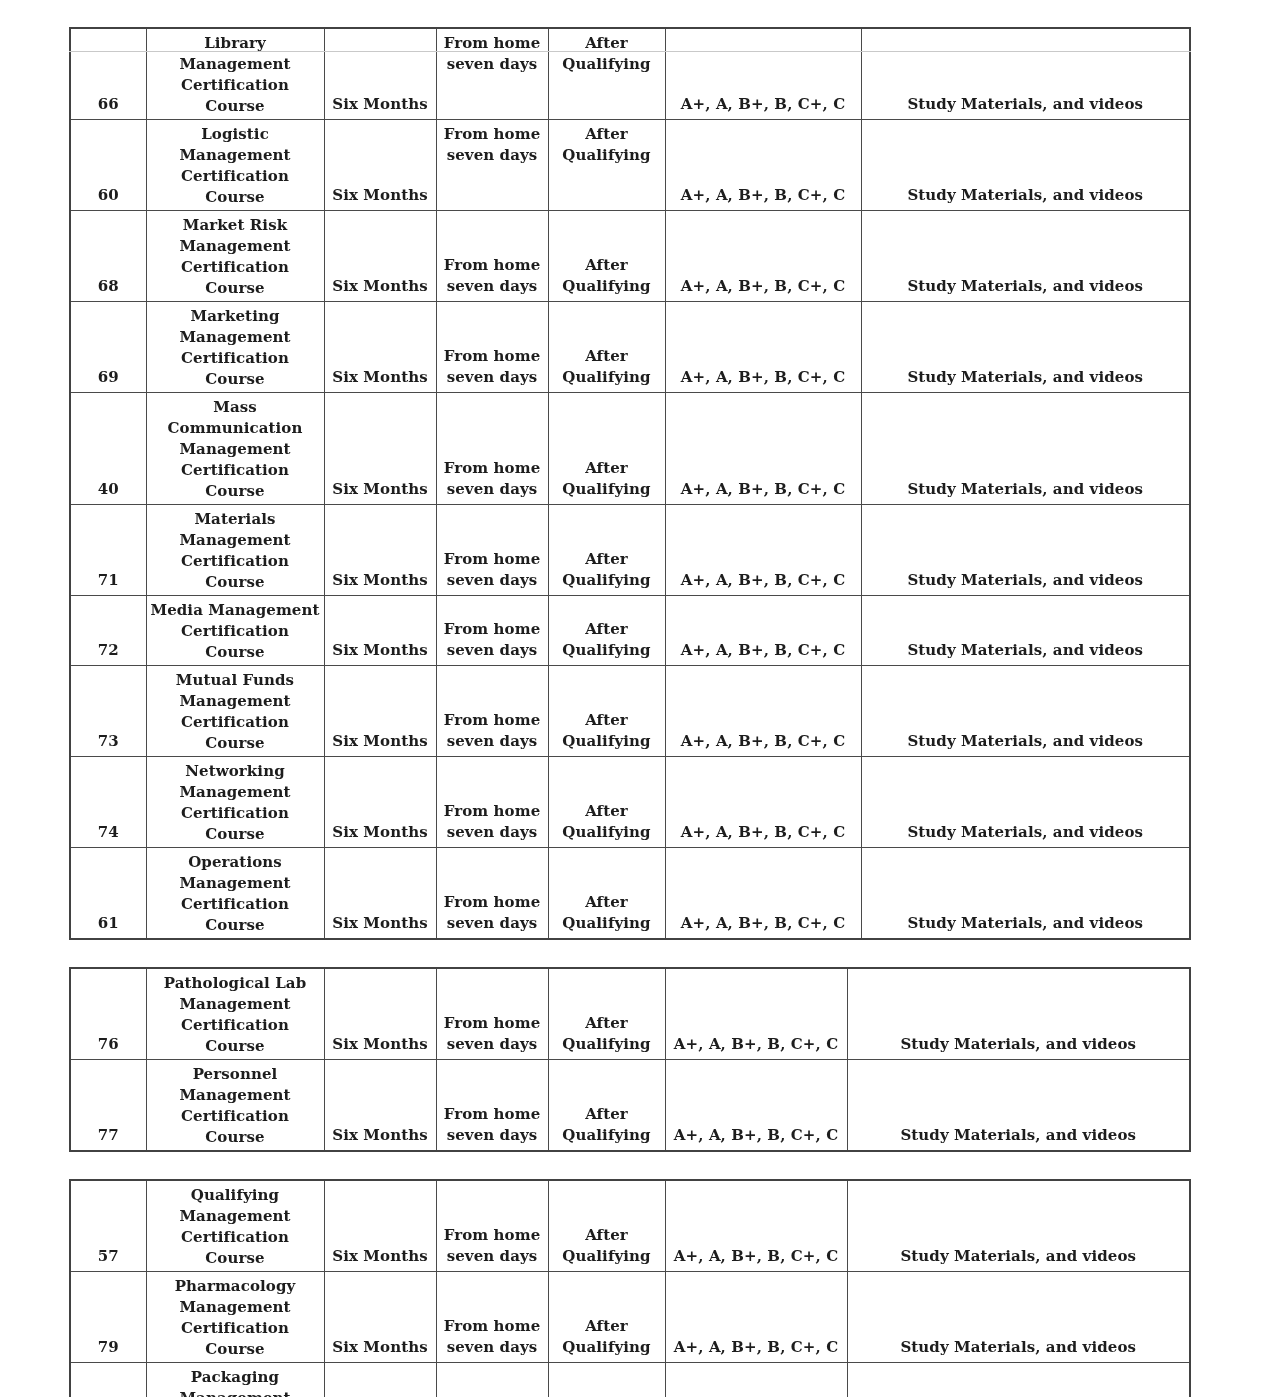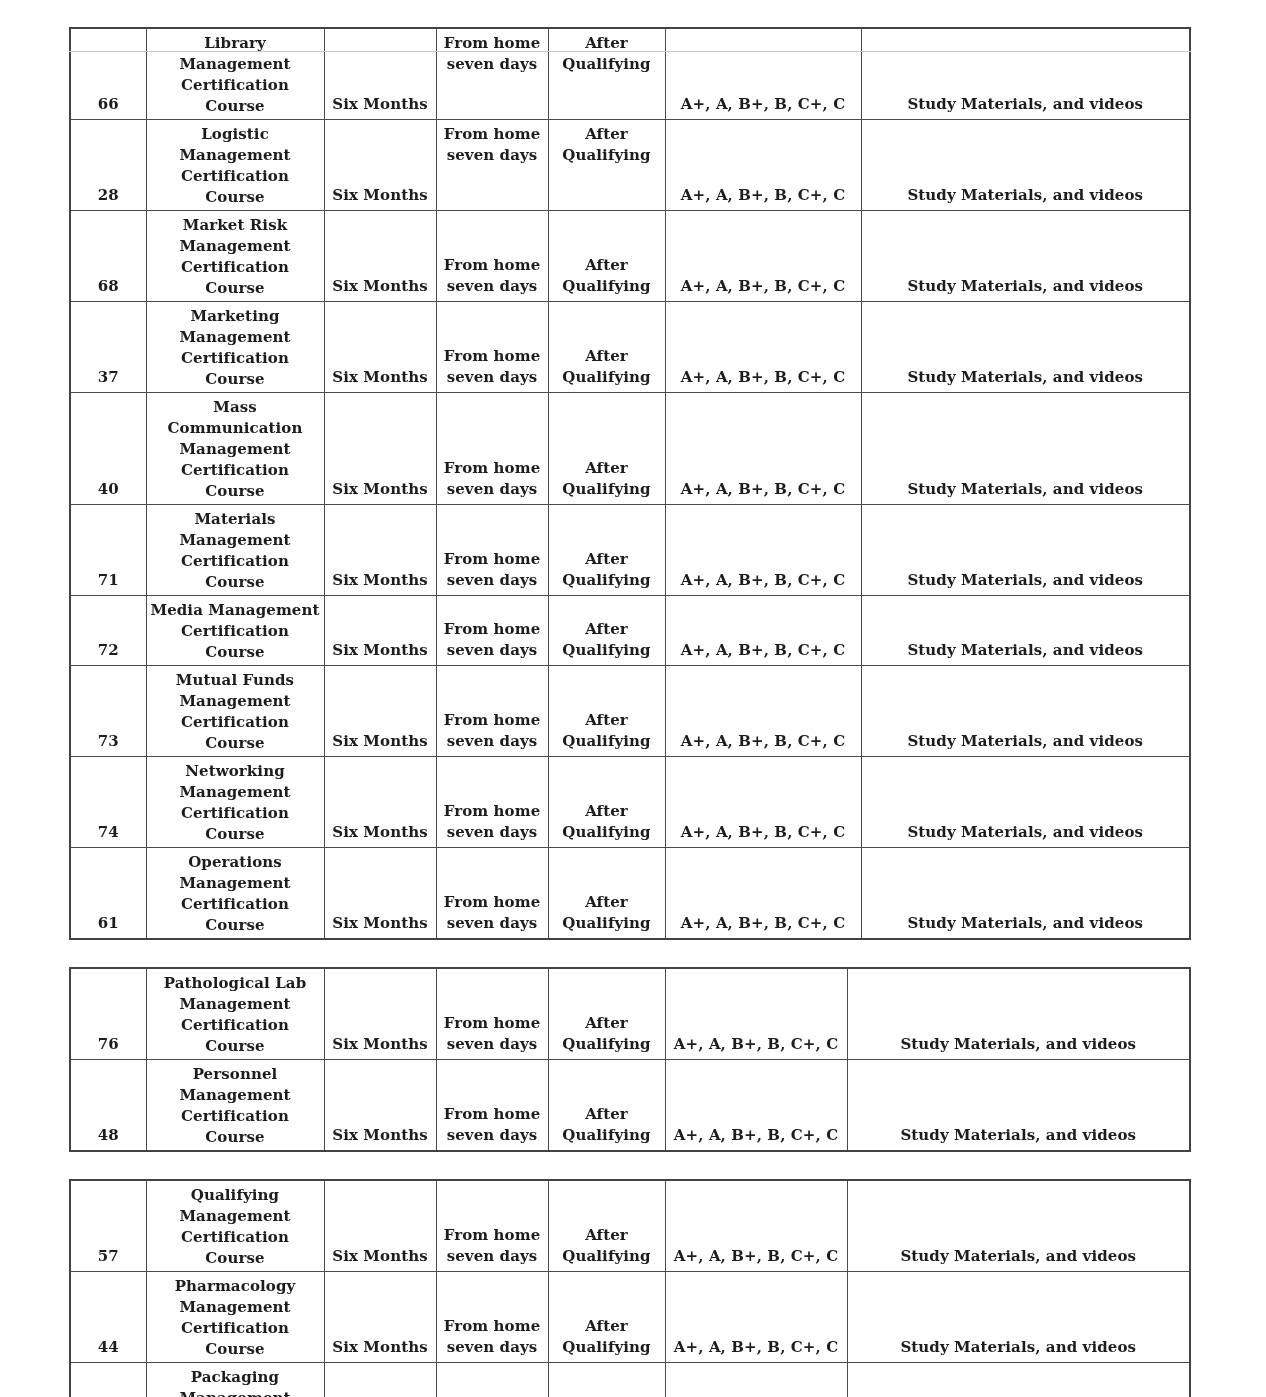--- a/index.html
+++ b/index.html
@@ -74,21 +74,21 @@
 Certification Course</td>
           <td class="va-b">Six Months</td>
           <td class="va-t">From home
 seven days</td>
           <td class="va-t">After
 Qualifying</td>
           <td class="va-b">A+, A, B+, B, C+, C</td>
           <td class="va-b">Study Materials, and videos</td>
         </tr>
         <tr style="height: 72px;">
-          <td class="va-b">28</td>
+          <td class="va-b">60</td>
           <td class="va-t">Logistic
 Management
 Certification Course</td>
           <td class="va-b">Six Months</td>
           <td class="va-t">From home
 seven days</td>
           <td class="va-t">After
 Qualifying</td>
           <td class="va-b">A+, A, B+, B, C+, C</td>
           <td class="va-b">Study Materials, and videos</td>
@@ -100,21 +100,21 @@
 Certification Course</td>
           <td class="va-b">Six Months</td>
           <td class="va-b">From home
 seven days</td>
           <td class="va-b">After
 Qualifying</td>
           <td class="va-b">A+, A, B+, B, C+, C</td>
           <td class="va-b">Study Materials, and videos</td>
         </tr>
         <tr style="height: 75px;">
-          <td class="va-b">37</td>
+          <td class="va-b">69</td>
           <td class="va-t">Marketing
 Management
 Certification Course</td>
           <td class="va-b">Six Months</td>
           <td class="va-b">From home
 seven days</td>
           <td class="va-b">After
 Qualifying</td>
           <td class="va-b">A+, A, B+, B, C+, C</td>
           <td class="va-b">Study Materials, and videos</td>
@@ -218,21 +218,21 @@
 Certification Course</td>
           <td class="va-b">Six Months</td>
           <td class="va-b">From home
 seven days</td>
           <td class="va-b">After
 Qualifying</td>
           <td class="va-b">A+, A, B+, B, C+, C</td>
           <td class="va-b">Study Materials, and videos</td>
         </tr>
         <tr style="height: 74px;">
-          <td class="va-b">48</td>
+          <td class="va-b">77</td>
           <td class="va-t">Personnel
 Management
 Certification Course</td>
           <td class="va-b">Six Months</td>
           <td class="va-b">From home
 seven days</td>
           <td class="va-b">After
 Qualifying</td>
           <td class="va-b">A+, A, B+, B, C+, C</td>
           <td class="va-b">Study Materials, and videos</td>
@@ -258,21 +258,21 @@
 Certification Course</td>
           <td class="va-b">Six Months</td>
           <td class="va-b">From home
 seven days</td>
           <td class="va-b">After
 Qualifying</td>
           <td class="va-b">A+, A, B+, B, C+, C</td>
           <td class="va-b">Study Materials, and videos</td>
         </tr>
         <tr style="height: 75px;">
-          <td class="va-b">44</td>
+          <td class="va-b">79</td>
           <td class="va-t">Pharmacology
 Management
 Certification Course</td>
           <td class="va-b">Six Months</td>
           <td class="va-b">From home
 seven days</td>
           <td class="va-b">After
 Qualifying</td>
           <td class="va-b">A+, A, B+, B, C+, C</td>
           <td class="va-b">Study Materials, and videos</td>

